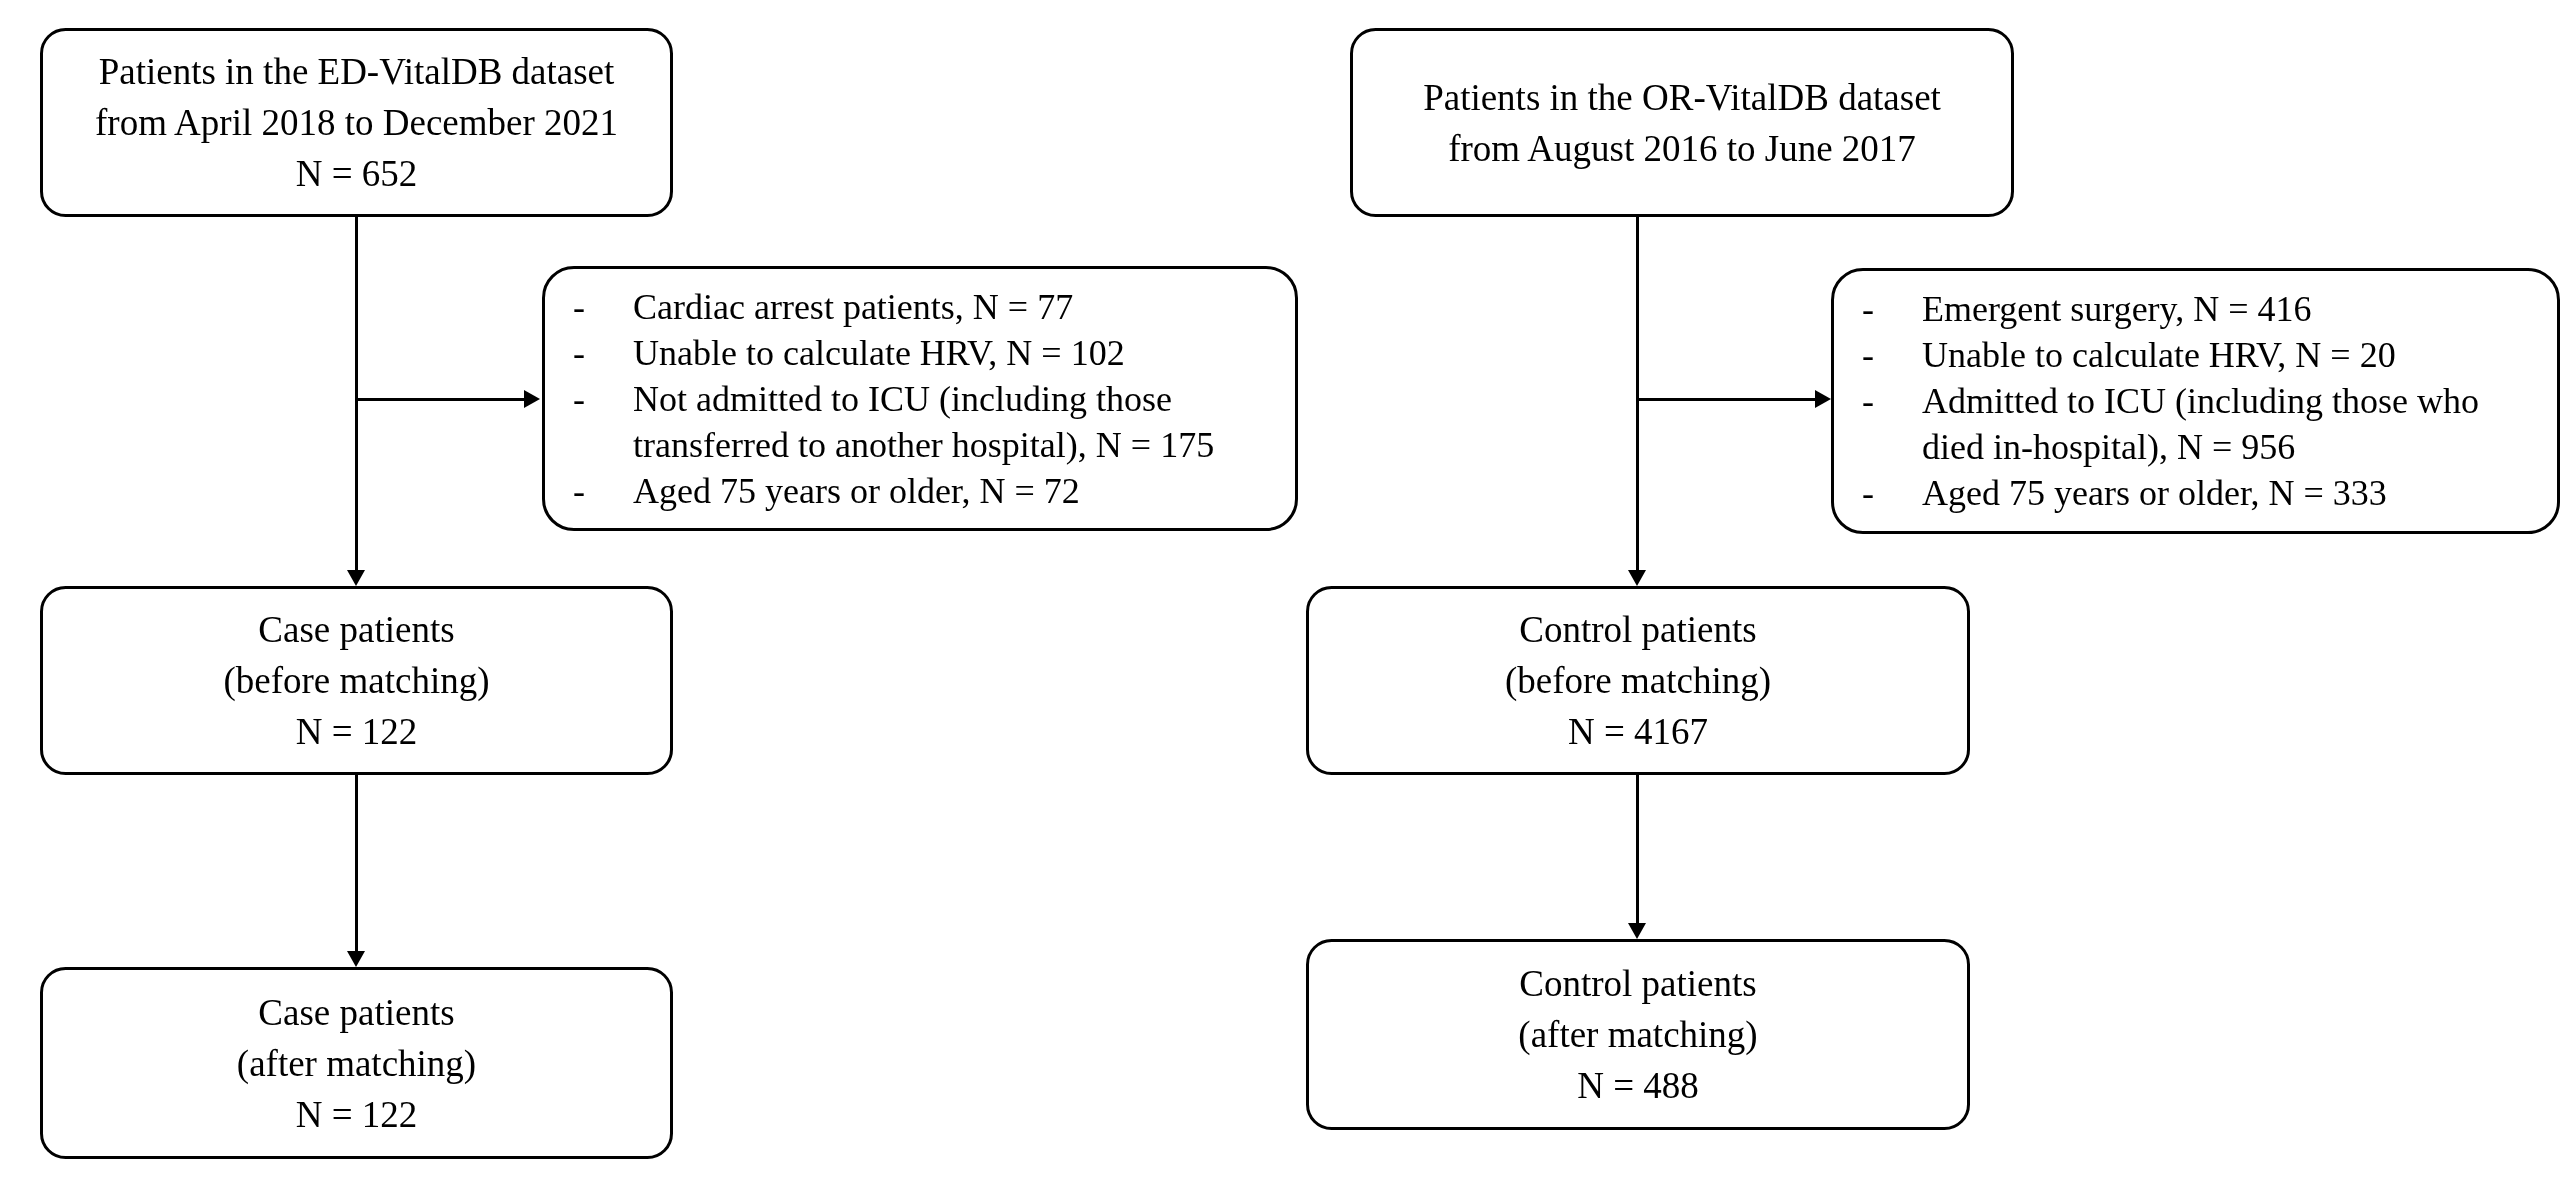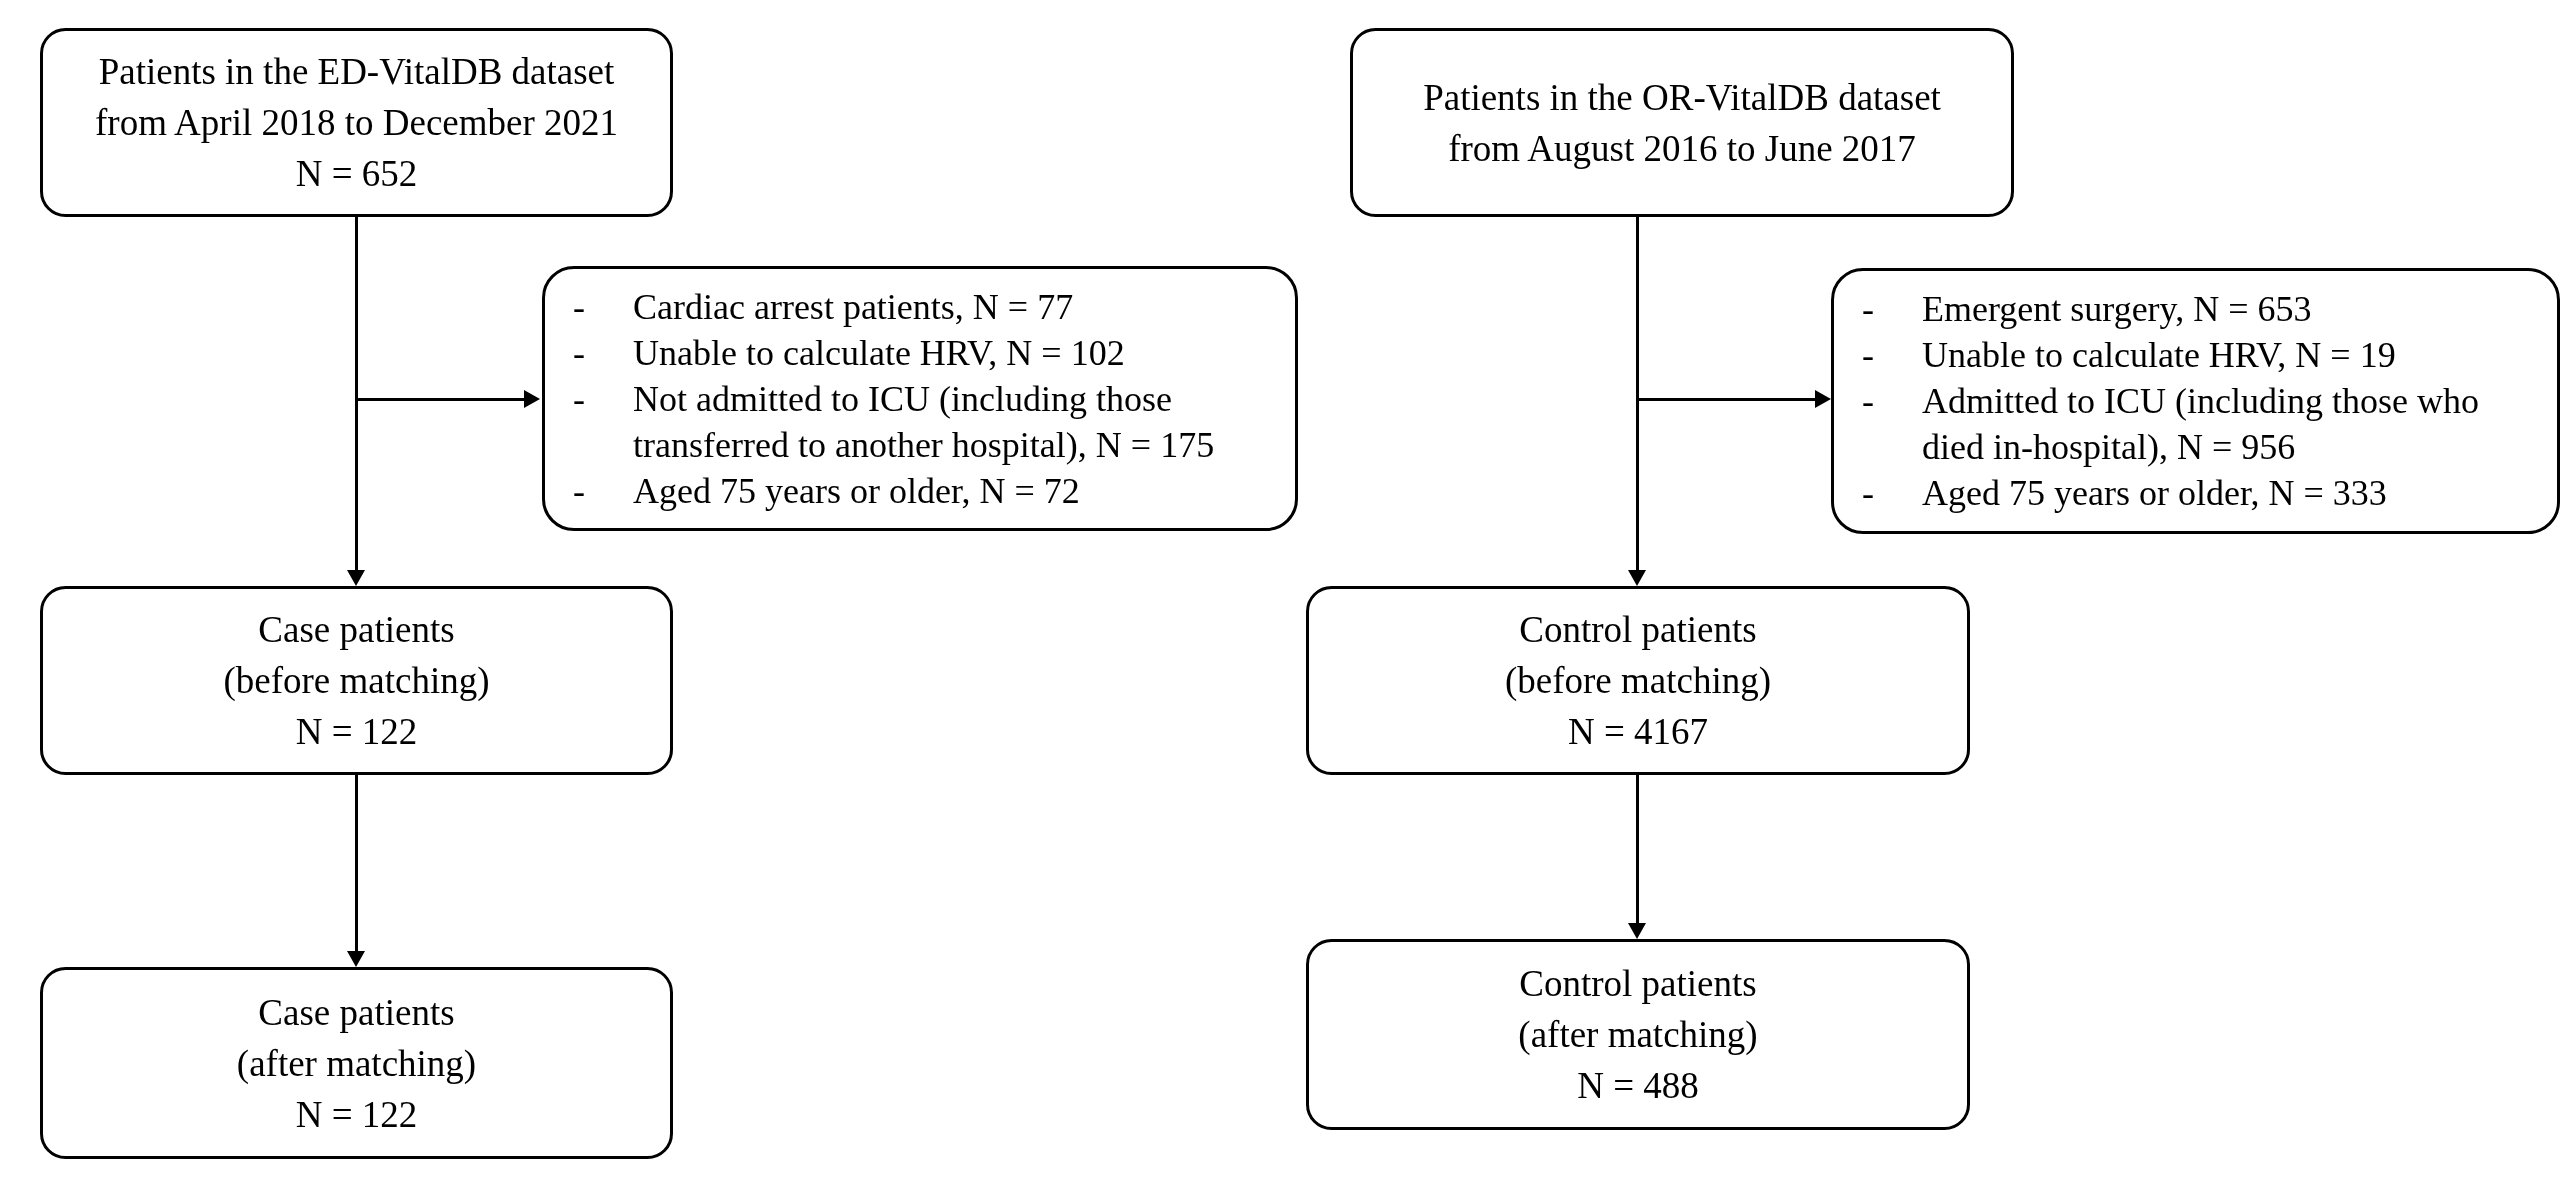--- a/index.html
+++ b/index.html
@@ -137,25 +137,25 @@
 
   <div class="vline" id="or-v1"></div>
   <div class="ah-down" id="or-head1"></div>
 
   <div class="hline" id="or-branch"></div>
   <div class="ah-right" id="or-bhead"></div>
 
   <div class="excl" id="or-excl">
     <div class="excl-item">
       <span class="excl-marker">-</span>
-      <span class="excl-text">Emergent surgery, N = 653</span>
+      <span class="excl-text">Emergent surgery, N = 416</span>
     </div>
     <div class="excl-item">
       <span class="excl-marker">-</span>
-      <span class="excl-text">Unable to calculate HRV, N = 19</span>
+      <span class="excl-text">Unable to calculate HRV, N = 20</span>
     </div>
     <div class="excl-item">
       <span class="excl-marker">-</span>
       <span class="excl-text">Admitted to ICU (including those who died in-hospital), N = 956</span>
     </div>
     <div class="excl-item">
       <span class="excl-marker">-</span>
       <span class="excl-text">Aged 75 years or older, N = 333</span>
     </div>
   </div>

